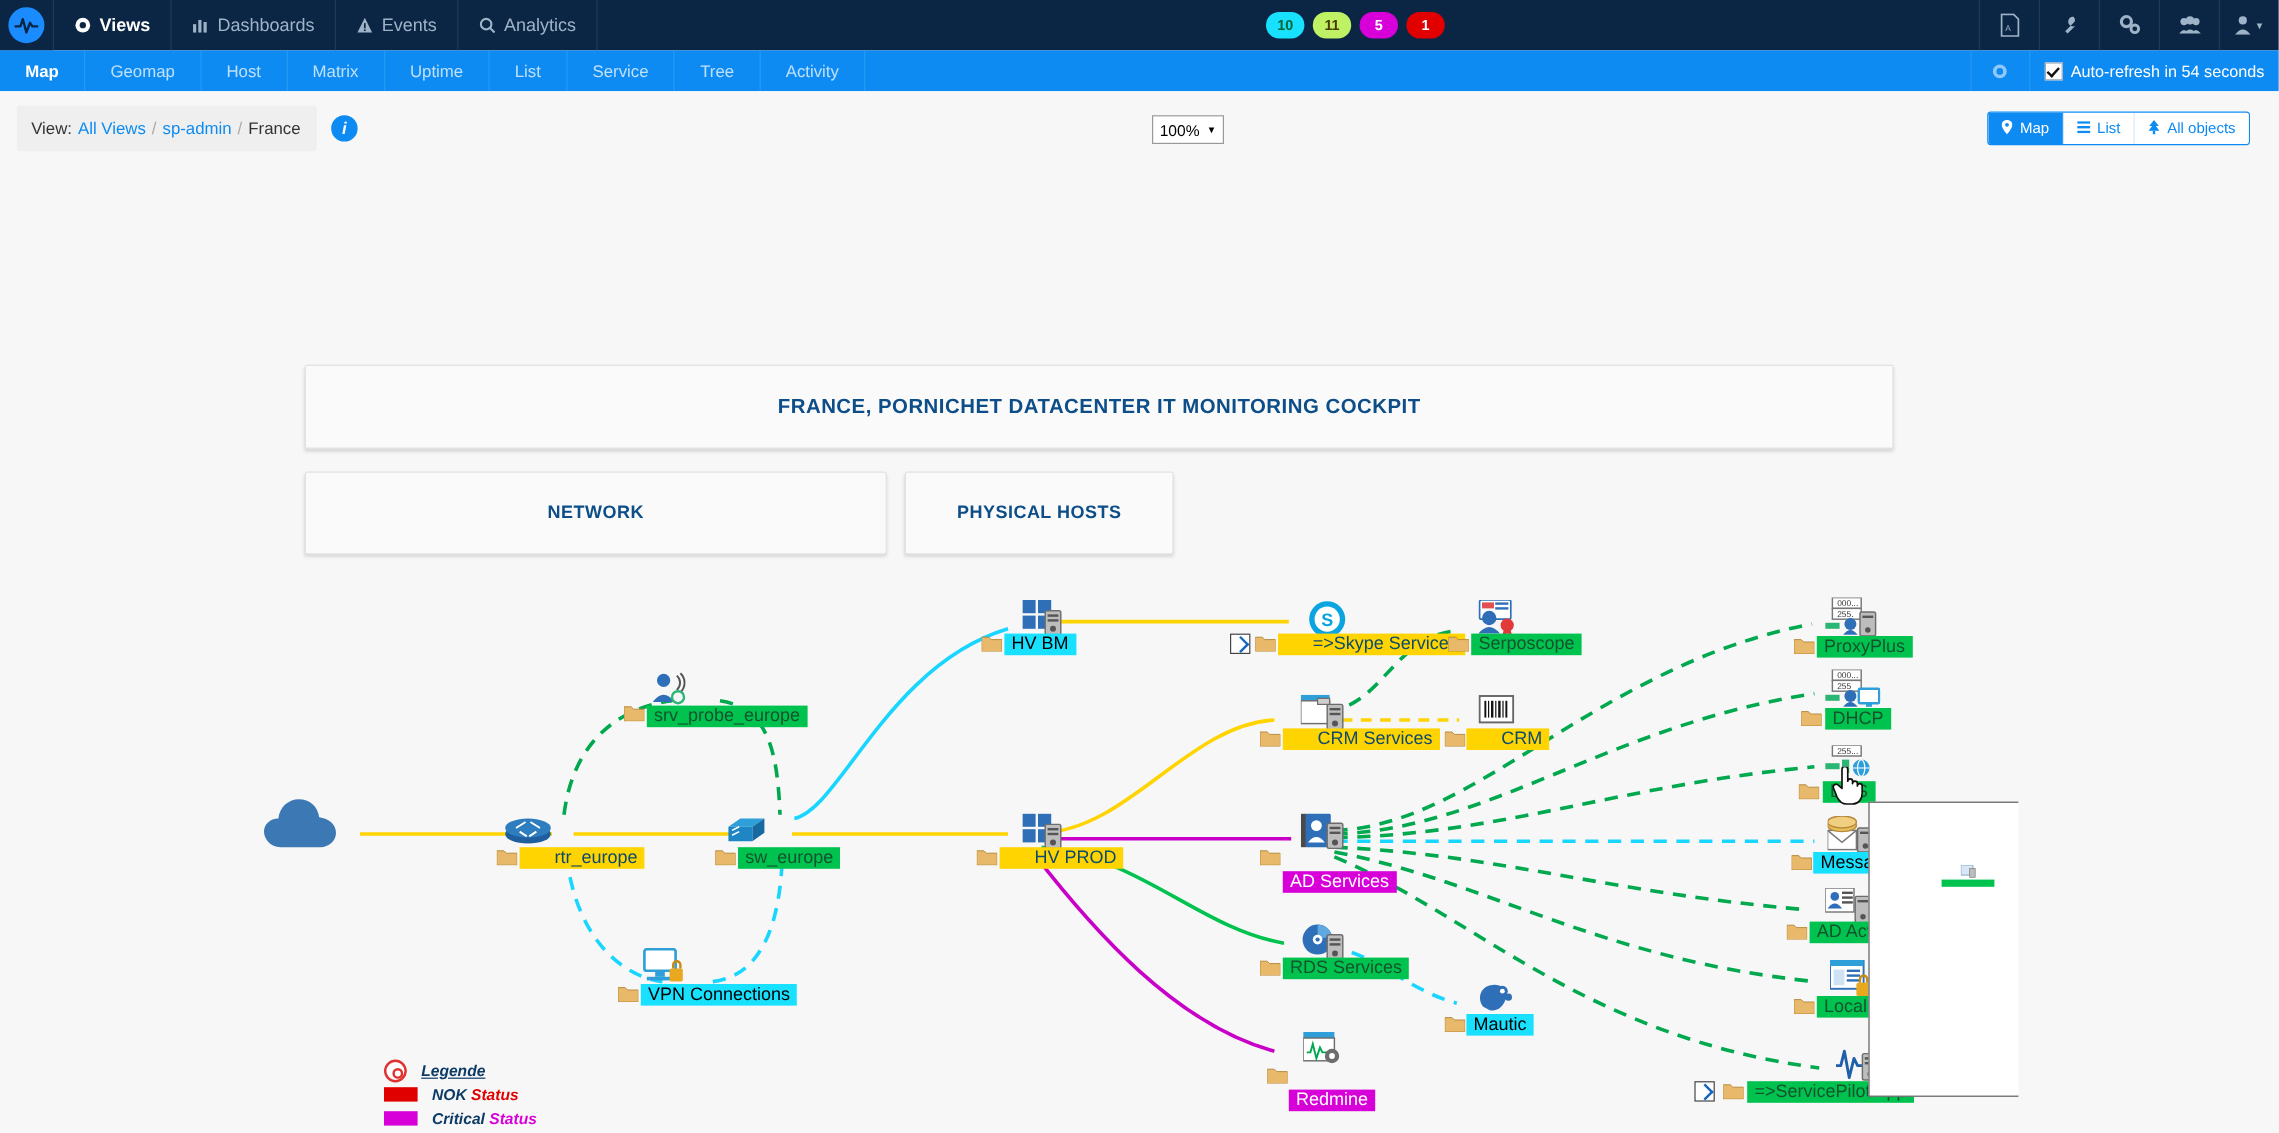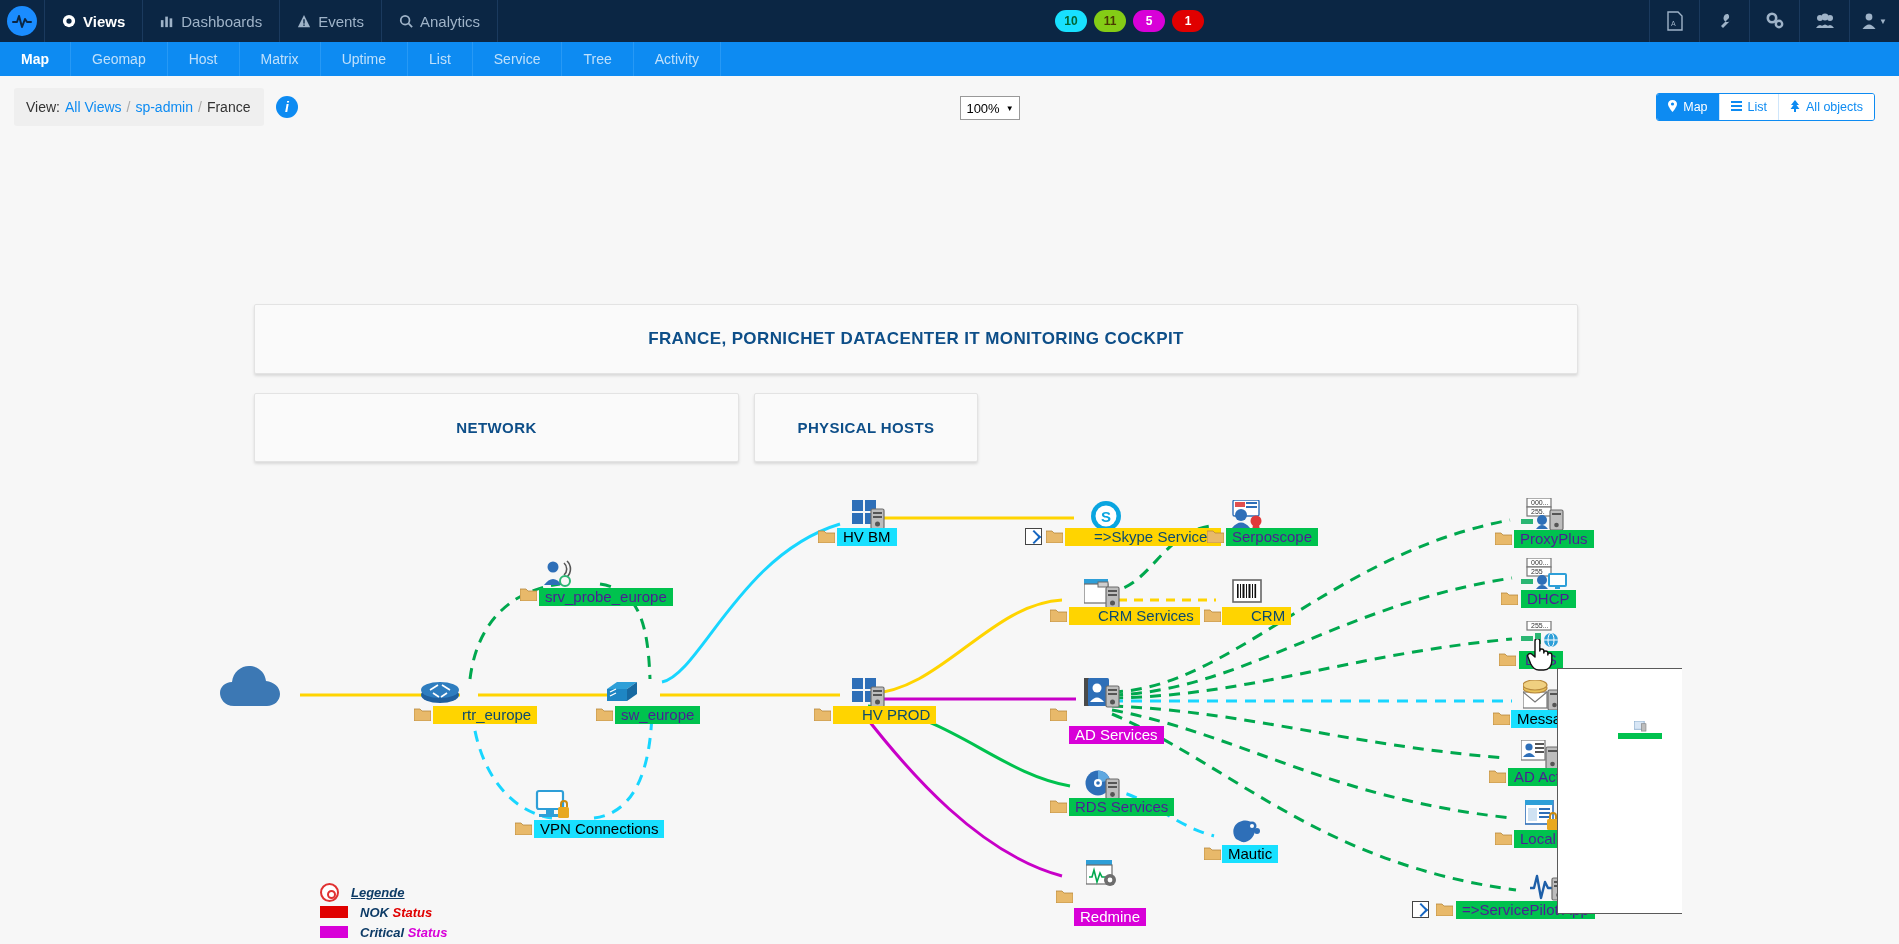--- a/index.html
+++ b/index.html
@@ -117,21 +117,21 @@
   
   .node{position:absolute;}
   .node .ico{position:absolute;left:50%;transform:translateX(-50%);top:0;}
   .node .folder{
     position:absolute;top:28px;left:-8px;width:16px;height:13px;
   }
   .node .lbl{
     position:absolute;top:27px;left:0;white-space:nowrap;font-size:15px;color:#111;
     padding:1px 6px;line-height:16px;
   }
-  .lbl.ok{background:#00c24e;color:#4c1d95;}
+  .lbl.ok{background:#00c24e;color:#14532d;}
   .lbl.major{background:#ffd400;color:#0c4a6e;padding-left:29px;}
   .lbl.minor{background:#18e0ff;color:#000;}
   .lbl.critical{background:#d800d8;color:#fff;margin-top:20px;}
   .extlink{position:absolute;top:26px;width:15px;height:15px;border:1.5px solid #444;background:#fff;}
   .extlink:after{
     content:"";position:absolute;left:3px;top:3px;width:8px;height:8px;
     border-top:2px solid #1565c0;border-right:2px solid #1565c0;transform:rotate(45deg);
   }
 
   
@@ -213,21 +213,21 @@
           <circle cx="7" cy="7" r="5" stroke="#9fb3c8" stroke-width="2" fill="none"></circle>
           <line x1="10.5" y1="10.5" x2="15" y2="15" stroke="#9fb3c8" stroke-width="2"></line>
         </svg>
       </span>
     <span>Analytics</span>
   </div>
   <div class="nav-sep"></div>
 
   <div class="badges">
     <div class="badge" style="background:#18e0ff;color:#063;">10</div>
-    <div class="badge" style="background:#84cc16;color:#4a3a00;">11</div>
+    <div class="badge" style="background:#bef264;color:#4a3a00;">11</div>
     <div class="badge" style="background:#d800d8;">5</div>
     <div class="badge" style="background:#e00000;">1</div>
   </div>
 
   <div class="topicons">
     <div class="ticon">
       <svg width="18" height="20" viewBox="0 0 18 20">
           <path d="M2 1 h10 l4 4 v14 H2 Z" fill="none" stroke="#9fb3c8" stroke-width="1.4"></path>
           <text x="5" y="15" font-size="7" fill="#9fb3c8" font-family="sans-serif">A</text>
         </svg>
@@ -264,20 +264,32 @@
 <div class="subbar">
   <div class="sub-item active">Map</div>
   <div class="sub-item">Geomap</div>
   <div class="sub-item">Host</div>
   <div class="sub-item">Matrix</div>
   <div class="sub-item">Uptime</div>
   <div class="sub-item">List</div>
   <div class="sub-item">Service</div>
   <div class="sub-item">Tree</div>
   <div class="sub-item">Activity</div>
+  <div class="sub-right">
+    <div class="sub-gear">
+      <svg width="17" height="17" viewBox="0 0 17 17">
+          <circle cx="8.5" cy="8.5" r="4.3" fill="none" stroke="#8fc9f7" stroke-width="3"></circle>
+          <circle cx="8.5" cy="8.5" r="1.6" fill="#0d8bf2"></circle>
+        </svg>
+    </div>
+    <div class="autorefresh">
+      <span class="chk"></span>
+      <span>Auto-refresh in 54 seconds</span>
+    </div>
+  </div>
 </div>
 
 <div class="crumbrow">
   <div class="crumbbox">
     <span class="lbl">View:</span>
     <a>All Views</a>
     <span class="sl">/</span>
     <a>sp-admin</a>
     <span class="sl">/</span>
     <span class="cur">France</span>

